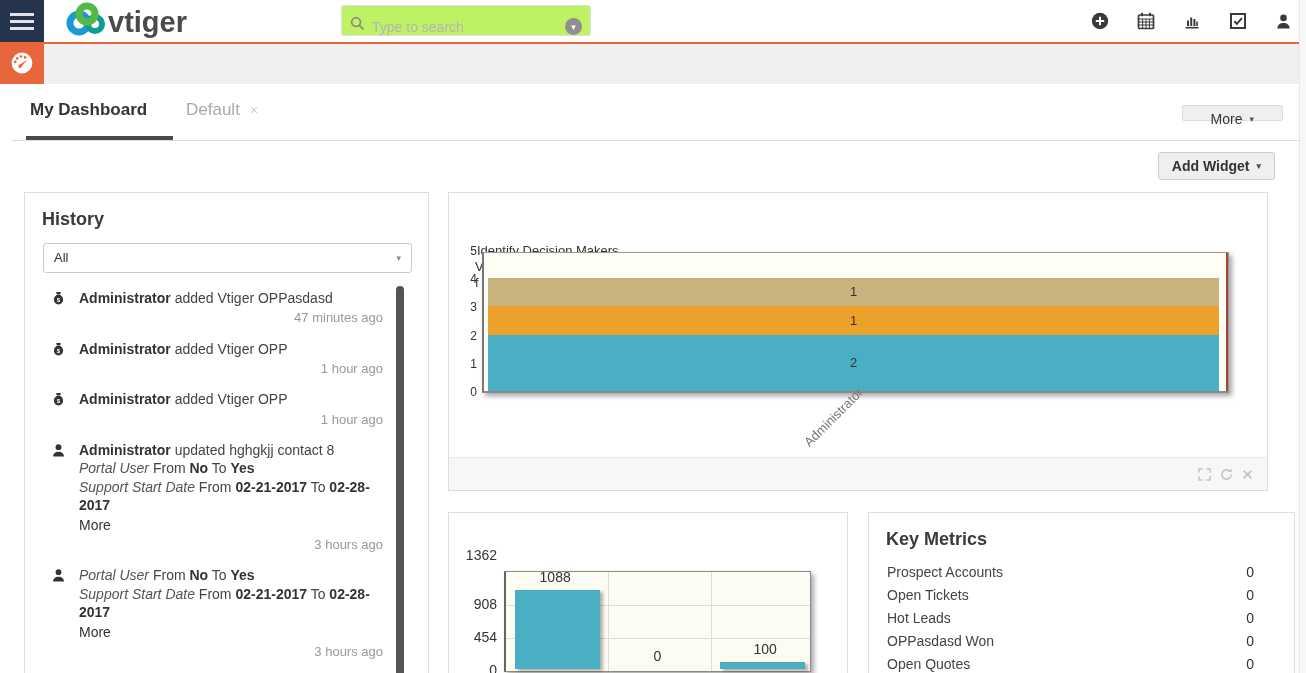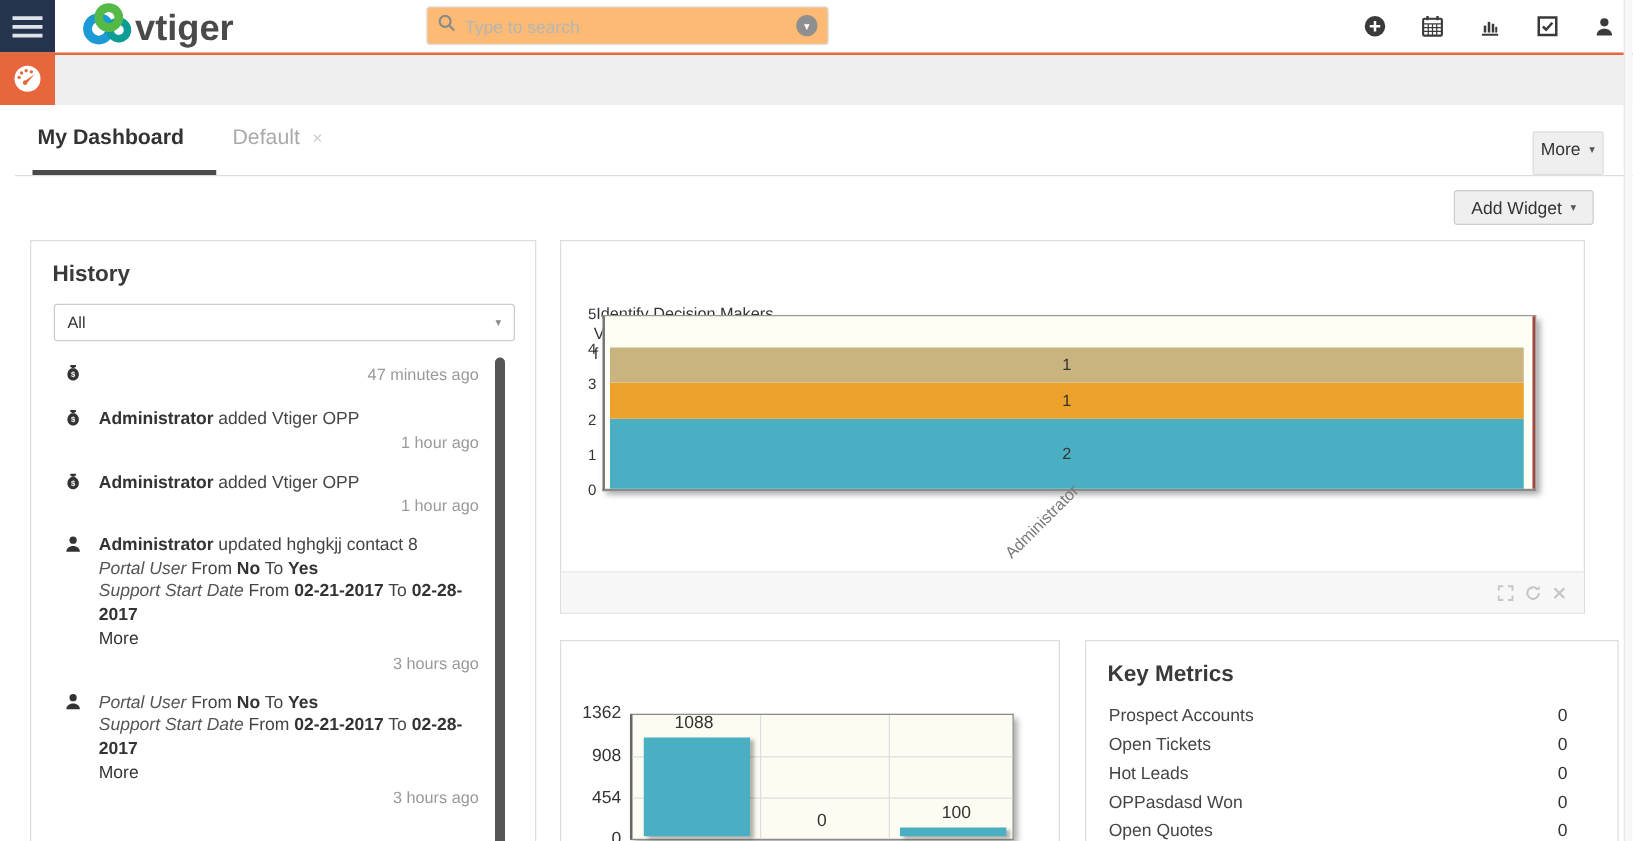--- a/index.html
+++ b/index.html
@@ -7,22 +7,22 @@
     font-family:"Liberation Sans", sans-serif; color:#333; position:relative; }
 
   
   .navbar { position:absolute; left:0; top:0; width:100%; height:42px; background:#fff; z-index:30; }
   .hamburger { position:absolute; left:0; top:0; width:44px; height:42px; background:#24344D;
     display:flex; flex-direction:column; justify-content:center; align-items:center; gap:4px; cursor:pointer; }
   .hamburger span { display:block; width:24px; height:3px; background:#DFE3E8; }
   .logo { position:absolute; left:52px; top:2px; }
   .orange-line { position:absolute; left:0; top:42px; width:100%; height:2px; background:#E8663C; z-index:31; }
 
-  .searchbox { position:absolute; left:341px; top:5px; width:322px; height:31px; background:#fdba74;
-    border:1px solid #ddd; border-radius:3px; display:flex; align-items:center; padding:0 8px; }
+  .searchbox { position:absolute; left:341px; top:5px; width:250px; height:31px; background:#bef264;
+    border:1px solid #ddd; border-radius:3px; display:flex; align-items:flex-end; padding:0 8px; }
   .searchbox input { border:none; outline:none; flex:1; font-size:14px; color:#555; margin-left:7px;
     font-family:"Liberation Sans", sans-serif; background:transparent; }
   .searchbox input::placeholder { color:#b5b5b5; }
   .search-circle { width:17px; height:17px; border-radius:50%; background:#8f8f8f; color:#fff;
     font-size:9px; display:flex; align-items:center; justify-content:center; cursor:pointer; }
 
   .nav-icons { position:absolute; right:14px; top:12px; display:flex; gap:28px; align-items:center; }
   .nav-icons .nico { cursor:pointer; display:inline-flex; }
 
   
@@ -31,26 +31,26 @@
     display:flex; align-items:center; justify-content:center; }
   .app-title { position:absolute; left:58px; top:44px; height:40px; line-height:40px; font-size:15px;
     font-weight:bold; color:#3F4D5A; letter-spacing:.6px; transform:scaleX(.95); transform-origin:left center; }
 
   
   .tabbar { position:absolute; left:0; top:84px; width:100%; height:57px; border-bottom:1px solid #ddd; background:#fff;margin-left:12px; }
   .tab { position:absolute; top:0; height:56px; line-height:52px; font-size:17px; cursor:pointer; padding:0 4px; }
   .tab.active { left:14px; font-weight:bold; color:#333; border-bottom:4px solid #4a4a4a; padding-right:26px; }
   .tab.inactive { left:170px; color:#aaa; }
   .tab .tab-close { color:#ccc; font-size:14px; margin-left:10px; cursor:pointer; }
-  .more-btn { position:absolute; right:35px; top:21px; height:35px; line-height:26px; padding:0 6px;
+  .more-btn { position:absolute; right:35px; top:21px; height:16px; line-height:26px; padding:0 28px;
     background:#efefef; border:1px solid #ddd; border-radius:2px; font-size:14px; color:#333; cursor:pointer; }
   .caret { font-size:9px; color:#555; margin-left:7px; vertical-align:2px; }
 
   .addwidget-btn { position:absolute; right:31px; top:152px; height:28px; line-height:26px; padding:0 13px;
-    background:#efefef; border:1px solid #ccc; border-radius:3px; font-size:14px; color:#333; cursor:pointer; z-index:5; }
+    background:#efefef; border:1px solid #ccc; border-radius:3px; font-size:14px; color:#333; cursor:pointer; z-index:5;font-weight:bold; }
 
   
   .widget { position:absolute; background:#fff; border:1px solid #ddd; }
   .widget-title { font-size:18px; font-weight:bold; color:#3a3a3a; position:absolute; left:17px; top:16px; }
 
   #w-history { left:24px; top:192px; width:405px; height:560px; }
   .hfilter { position:absolute; left:18px; top:50px; width:369px; height:30px; border:1px solid #ccc;
     border-radius:3px; font-size:13px; color:#333; line-height:28px; padding:0 10px; cursor:pointer; background:#fff; }
   .hfilter .caret { float:right; line-height:28px; color:#888; }
   .hlist { position:absolute; left:0; top:90px; width:372px; padding:6px 0 0 26px; }
@@ -204,20 +204,21 @@
   </div>
   <div class="hlist">
       <div class="h-item">
         <span class="h-icon"><svg width="15" height="16" viewBox="0 0 16 17">
             <path d="M5.7 1h4.6l-1.2 2.6H6.9z" fill="#333"></path>
             <path d="M5.5 2.1h5" stroke="#333" stroke-width="1.2"></path>
             <path d="M9.6 3.9H6.4C4.4 5 3.1 6.9 3.1 9.1 3.1 12 5.3 14.3 8 14.3s4.9-2.3 4.9-5.2c0-2.2-1.3-4.1-3.3-5.2z" fill="#333"></path>
             <text x="8" y="11.6" font-size="6.5" fill="#fff" text-anchor="middle" font-weight="bold" font-family="Liberation Sans, sans-serif">$</text>
           </svg></span>
         <div class="h-body">
+          <div class="h-line"><b>Administrator</b> added Vtiger OPPasdasd</div>
           <div class="h-time">47 minutes ago</div>
         </div>
       </div>
       <div class="h-item">
         <span class="h-icon"><svg width="15" height="16" viewBox="0 0 16 17">
             <path d="M5.7 1h4.6l-1.2 2.6H6.9z" fill="#333"></path>
             <path d="M5.5 2.1h5" stroke="#333" stroke-width="1.2"></path>
             <path d="M9.6 3.9H6.4C4.4 5 3.1 6.9 3.1 9.1 3.1 12 5.3 14.3 8 14.3s4.9-2.3 4.9-5.2c0-2.2-1.3-4.1-3.3-5.2z" fill="#333"></path>
             <text x="8" y="11.6" font-size="6.5" fill="#fff" text-anchor="middle" font-weight="bold" font-family="Liberation Sans, sans-serif">$</text>
           </svg></span>
@@ -308,21 +309,21 @@
     <span class="wf-icon">
       <svg width="11" height="11" viewBox="0 0 14 14">
           <path d="M2 2l10 10M12 2L2 12" stroke="#c6c6c6" stroke-width="2.4"></path>
         </svg>
       </span>
   </div>
 </div>
 
 <div class="widget" id="w-total">
   <div class="opp-area">
-      <div class="tot-tick" style="top: 48px;">1362</div>
+      <div class="tot-tick" style="top: 34px;">1362</div>
       <div class="tot-tick" style="top: 83px;">908</div>
       <div class="tot-tick" style="top: 116px;">454</div>
       <div class="tot-tick" style="top: 149px;">0</div>
       <div class="tot-label" style="left: 55px; width: 102.333px; top: 55.9163px;">1088</div>
       <div class="tot-label" style="left: 157.333px; width: 102.333px; top: 135px;">0</div>
       <div class="tot-label" style="left: 265px; width: 102.333px; top: 127.731px;">100</div>
       <div class="tot-plot">
         <div class="grid-h" style="top: 33px;"></div>
         <div class="grid-h" style="top: 66px;"></div>
         <div class="grid-v" style="left: 102.333px;"></div>

